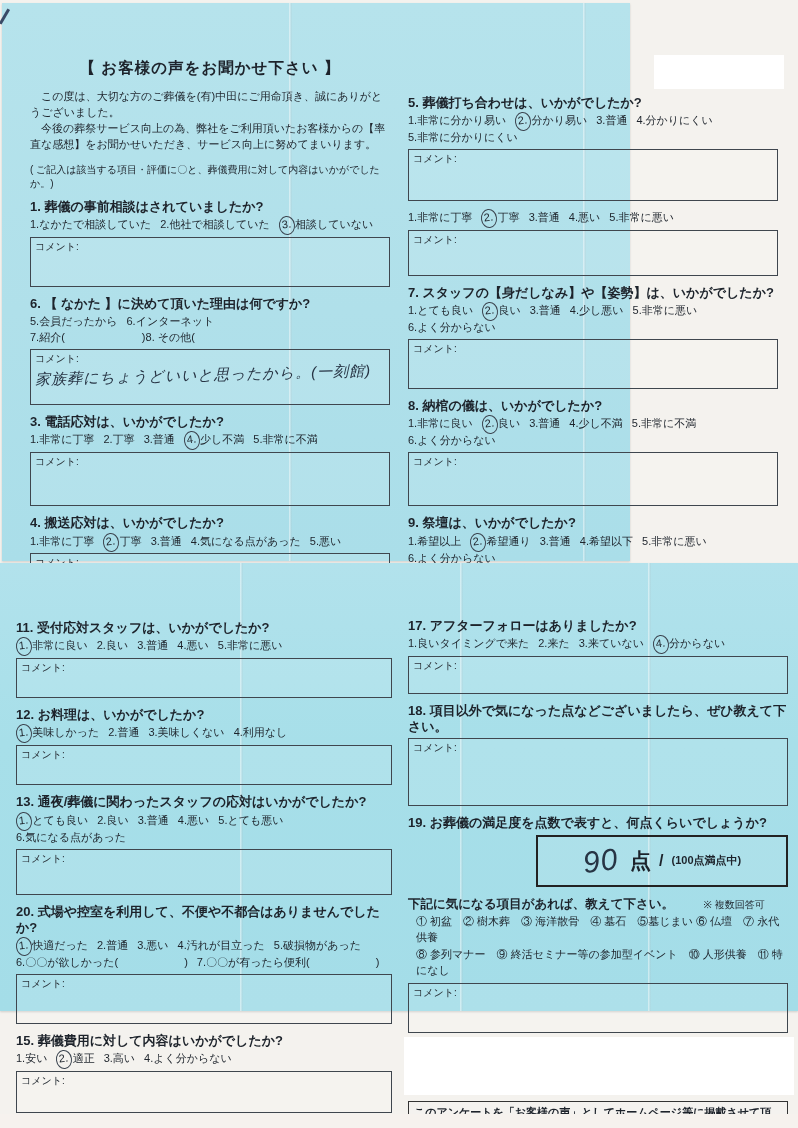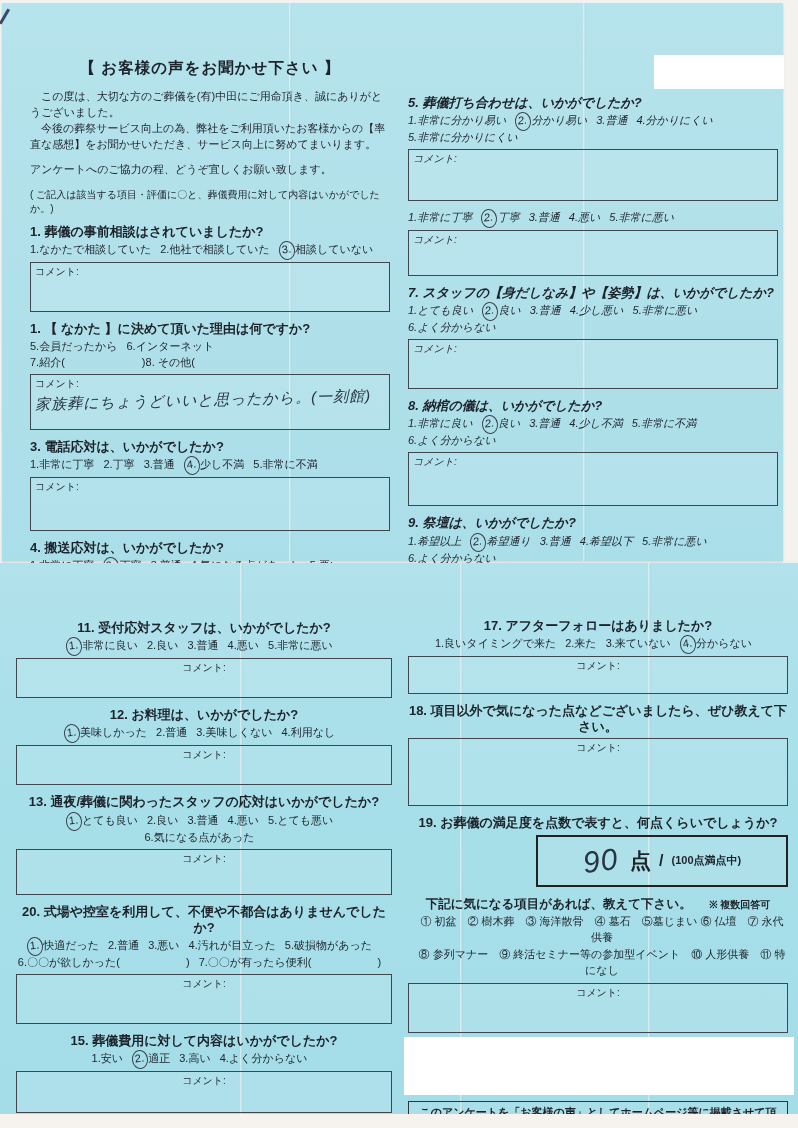--- a/index.html
+++ b/index.html
@@ -5,22 +5,22 @@
   html,body{margin:0;padding:0;}
   body{
     width:798px;height:1128px;
     background:#f4f2ee;
     font-family:"Liberation Sans",sans-serif;
     color:#1d232b;
     position:relative;
     overflow:hidden;
   }
   .page{position:absolute;box-shadow:0 1px 2px rgba(0,0,0,0.15);}
-  .page1{left:2px;top:3px;width:781px;height:558px;background:linear-gradient(180deg,#b6e3ec 0%,#b0e0ea 55%,#aadee9 100%);}
-  .page2{left:0;top:563px;width:798px;height:551px;background:linear-gradient(180deg,#b2e2ec 0%,#a7dfe9 40%,#a4dde8 100%);text-align:center;}
+  .page1{left:2px;top:3px;width:628px;height:558px;background:linear-gradient(180deg,#b6e3ec 0%,#b0e0ea 55%,#aadee9 100%);}
+  .page2{left:0;top:563px;width:798px;height:448px;background:linear-gradient(180deg,#b2e2ec 0%,#a7dfe9 40%,#a4dde8 100%);}
   .crease{position:absolute;top:0;bottom:0;width:3px;background:linear-gradient(90deg,rgba(255,255,255,0.55),rgba(60,90,100,0.08));pointer-events:none;}
   .pen-mark{position:absolute;left:1px;top:5px;width:3px;height:17px;background:#3a4a66;transform:rotate(30deg);}
   .bottom-strip{position:absolute;left:0;top:1114px;width:798px;height:14px;background:#f6f2ee;}
 
   .col{position:absolute;}
   .col-p1-left{left:30px;top:58px;width:360px;}
   .col-p1-right{left:408px;top:46px;width:370px;}
 
   .form-title{font-size:15.5px;font-weight:bold;text-align:center;margin:0 0 10px 0;letter-spacing:1px;}
   .intro p{margin:0;font-size:11px;line-height:1.45;}
@@ -46,21 +46,21 @@
   .back-note{font-size:12.5px;font-weight:bold;text-align:right;margin-top:8px;}
 
   .score-row{display:flex;justify-content:flex-end;margin:4px 0 8px 0;}
   .score-box{border:2px solid #222;width:248px;height:48px;background:rgba(255,255,255,0.08);display:flex;align-items:center;justify-content:center;gap:8px;}
   .score-val{font-size:30px;transform:rotate(-8deg);margin-right:4px;}
   .score-unit{font-size:21px;font-weight:bold;}
   .score-slash{font-size:16px;font-weight:bold;}
   .score-max{font-size:11px;font-weight:bold;}
 
   .topics-head{font-size:12.5px;font-weight:bold;}
-  .topics-note{font-size:10px;font-weight:bold;margin-left:14px;}
+  .topics-note{font-size:10px;font-weight:normal;margin-left:26px;}
   .topics-line{font-size:11px;line-height:1.5;margin-left:8px;}
 
   .consent-box{border:1.5px solid #333;padding:3px 5px 4px 5px;margin-top:6px;background:rgba(255,255,255,0.06);}
   .consent-main{font-size:11px;font-weight:bold;line-height:1.3;}
   .consent-sub{font-size:9.5px;font-weight:bold;}
 </style>
 </head>
 <body>
 
 <div class="page page1">
@@ -68,36 +68,35 @@
   <div class="crease" style="left:581px"></div>
   <div class="pen-mark"></div>
 
   <div class="redaction redaction-p1"></div>
 
   <div class="col col-p1-left" style="left:28px;top:55px;">
     <h1 class="form-title">【 お客様の声をお聞かせ下さい 】</h1>
     <div class="intro">
       <p>　この度は、大切な方のご葬儀を(有)中田にご用命頂き、誠にありがとうございました。</p>
       <p>　今後の葬祭サービス向上の為、弊社をご利用頂いたお客様からの【率直な感想】をお聞かせいただき、サービス向上に努めてまいります。</p>
-      <p class="spaced">アンケートへのご協力の程、どうぞ宜しくお願い致します。</p>
     </div>
     <p class="fill-note">( ご記入は該当する項目・評価に〇と、葬儀費用に対して内容はいかがでしたか。)</p>
     <div id="q-p1-left">
         <div class="question">
     <div class="q-title">1. 葬儀の事前相談はされていましたか?</div>
     <div class="q-opts">
             <div class="opt-line"><span class="opt"><span class="num">1.</span>なかたで相談していた</span><span class="opt"><span class="num">2.</span>他社で相談していた</span><span class="opt"><span class="num circled">3.</span>相談していない</span></div>
           </div>
     <div class="comment-box" style="height: 44px;">
       <span class="c-label">コメント:</span>
       <span class="c-text handwriting"></span>
     </div>
   </div>
         <div class="question">
-    <div class="q-title">1. 【 なかた 】に決めて頂いた理由は何ですか?</div>
+    <div class="q-title">6. 【 なかた 】に決めて頂いた理由は何ですか?</div>
     <div class="q-opts">
             <div class="opt-line"><span class="opt"><span class="num">5.</span>会員だったから</span><span class="opt"><span class="num">6. </span>インターネット</span><span class="opt"><span class="num">7. </span>紹介(　　　　　　　)8. その他(</span></div>
           </div>
     <div class="comment-box" style="height: 50px;">
       <span class="c-label">コメント:</span>
       <span class="c-text handwriting">家族葬にちょうどいいと思ったから。(一刻館)</span>
     </div>
   </div>
         <div class="question">
     <div class="q-title">3. 電話応対は、いかがでしたか?</div>
@@ -115,21 +114,21 @@
             <div class="opt-line"><span class="opt"><span class="num">1.</span>非常に丁寧</span><span class="opt"><span class="num circled">2.</span>丁寧</span><span class="opt"><span class="num">3.</span>普通</span><span class="opt"><span class="num">4.</span>気になる点があった</span><span class="opt"><span class="num">5.</span>悪い</span></div>
           </div>
     <div class="comment-box" style="height: 52px;">
       <span class="c-label">コメント:</span>
       <span class="c-text handwriting"></span>
     </div>
   </div>
       </div>
   </div>
 
-  <div class="col col-p1-right" style="left:406px;top:92px;font-style:italic;">
+  <div class="col col-p1-right" style="left:406px;top:92px;">
     <div id="q-p1-right">
         <div class="question">
     <div class="q-title">5. 葬儀打ち合わせは、いかがでしたか?</div>
     <div class="q-opts">
             <div class="opt-line"><span class="opt"><span class="num">1.</span>非常に分かり易い</span><span class="opt"><span class="num circled">2.</span>分かり易い</span><span class="opt"><span class="num">3.</span>普通</span><span class="opt"><span class="num">4.</span>分かりにくい</span><span class="opt"><span class="num">5.</span>非常に分かりにくい</span></div>
           </div>
     <div class="comment-box" style="height: 46px;">
       <span class="c-label">コメント:</span>
       <span class="c-text handwriting"></span>
     </div>

